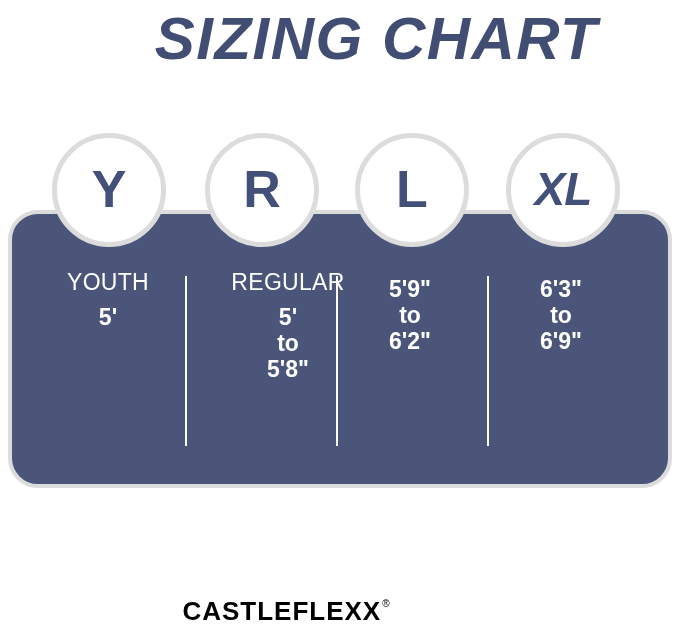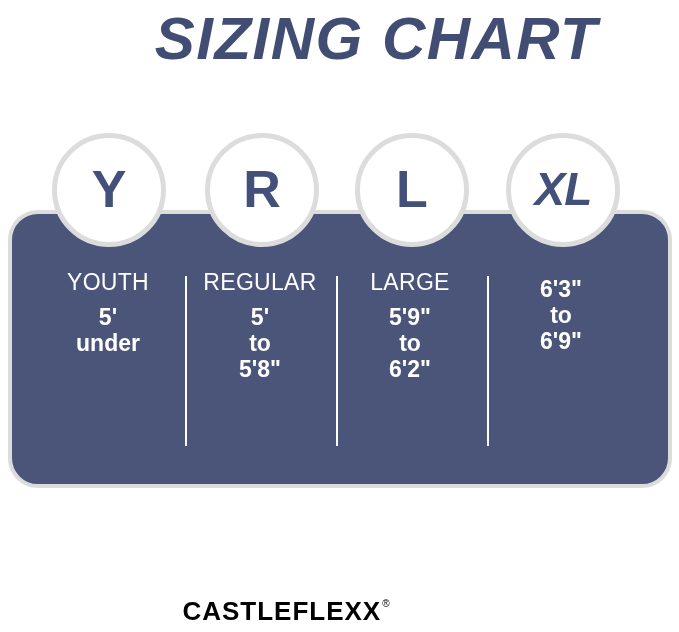--- a/index.html
+++ b/index.html
@@ -108,21 +108,21 @@
     width: 664px;
     height: 278px;
   }
   .col {
     position: absolute;
     top: 58px;
     width: 150px;
     text-align: center;
   }
   .col-1 { left: 27px;  }
-  .col-2 { left: 179px; }
+  .col-2 { left: 179px; padding-left: 28px; }
   .col-3 { left: 329px; }
   .col-4 { left: 480px; }
 
   .col-title {
     font-family: "Liberation Sans", sans-serif;
     font-weight: normal;
     font-size: 23px;
     letter-spacing: 0.3px;
     color: #ffffff;
     line-height: 28px;
@@ -191,35 +191,33 @@
   <div class="cols">
 
     <div class="divider div-1"></div>
     <div class="divider div-2"></div>
     <div class="divider div-3"></div>
 
     <div class="col col-1">
       <div class="col-title">YOUTH</div>
       <div class="col-value">
         <span>5'</span>
-        <span>under</span>
       </div>
     </div>
 
     <div class="col col-2">
       <div class="col-title">REGULAR</div>
       <div class="col-value">
         <span>5'</span>
         <span>to</span>
         <span>5'8"</span>
       </div>
     </div>
 
     <div class="col col-3">
-      <div class="col-title">LARGE</div>
       <div class="col-value">
         <span>5'9"</span>
         <span>to</span>
         <span>6'2"</span>
       </div>
     </div>
 
     <div class="col col-4">
       <div class="col-value">
         <span>6'3"</span>

